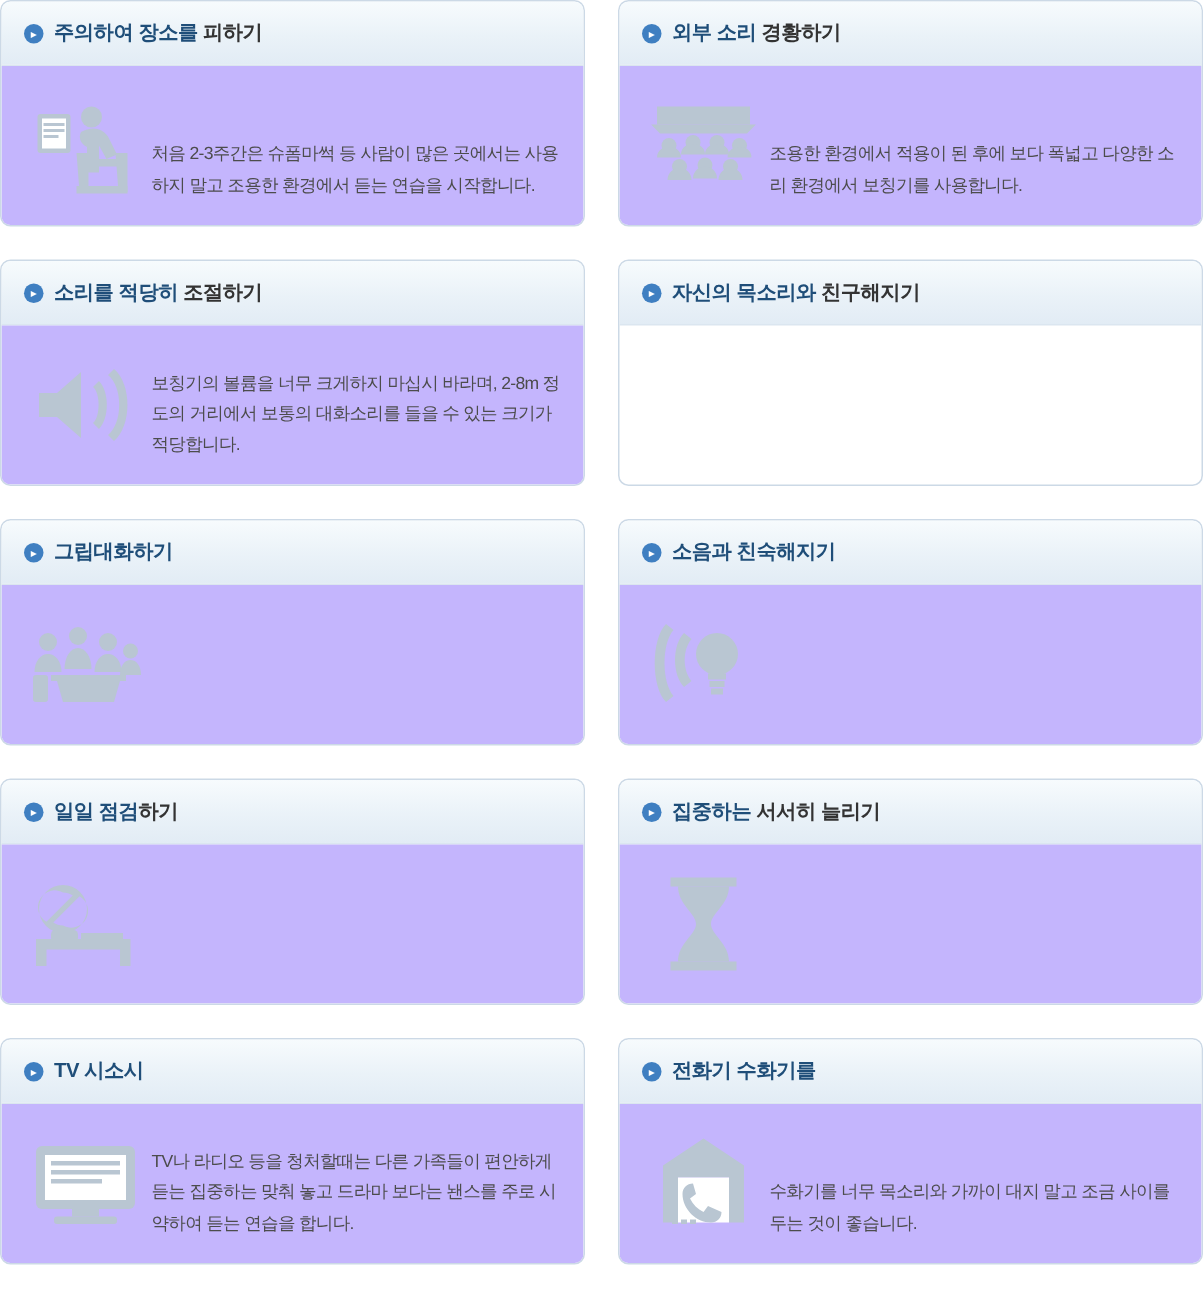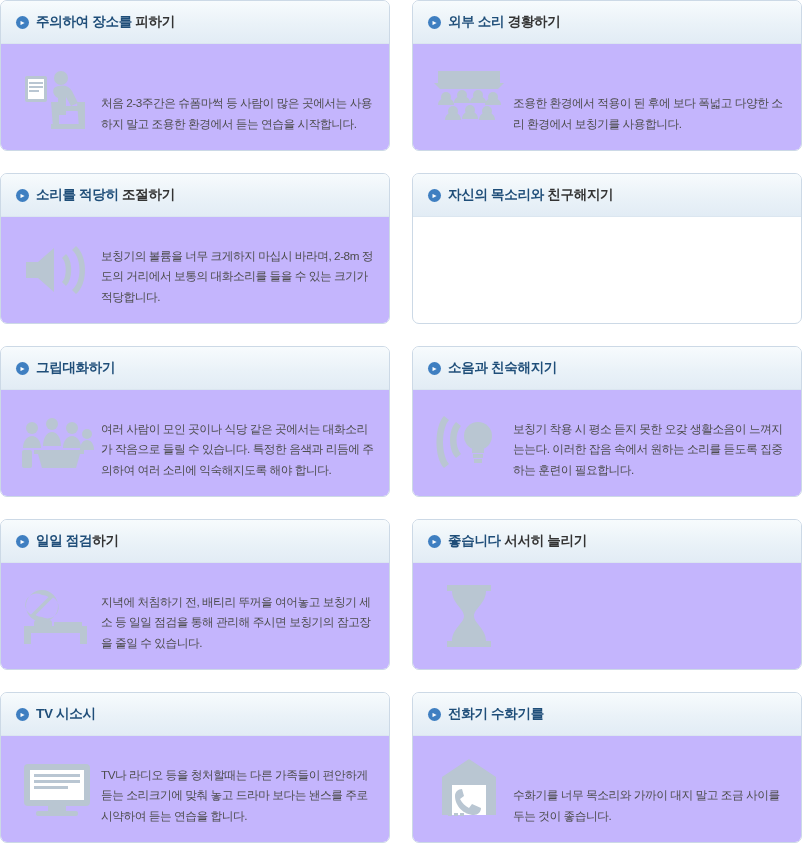--- a/index.html
+++ b/index.html
@@ -196,21 +196,20 @@
               <circle cx="52" cy="14" r="6"></circle>
                 <path d="M43 34c0-7 4-12 9-12s9 5 9 12z"></path>
               <circle cx="67" cy="20" r="5"></circle>
                 <path d="M60 36c0-6 3-10 7-10s7 4 7 10z"></path>
               <path d="M14 36h50v4H14z"></path>
               <path d="M18 40h42l-4 14H22z"></path>
               <rect x="2" y="36" width="10" height="18" rx="2"></rect>
             </g>
           </svg>
         </div>
-        <div class="desc">여러 사람이 모인 곳이나 식당 같은 곳에서는 대화소리가 작음으로 들릴 수 있습니다. 특정한 음색과 리듬에 주의하여 여러 소리에 익숙해지도록 해야 합니다.</div>
       </div>
     </div>
 
     <div class="card h-c">
       <div class="card-header">
         <span class="hdr-bullet">▸</span>
         <span class="hdr-title"><span>소음과 친숙해지기</span><span class="light"></span></span>
       </div>
       <div class="card-body">
         <div class="icon-box">
@@ -218,21 +217,20 @@
             <g fill="#b9c6d2">
               <circle cx="46" cy="22" r="14"></circle>
               <rect x="40" y="35" width="12" height="4"></rect>
               <rect x="41" y="40" width="10" height="4"></rect>
               <rect x="42" y="45" width="8" height="4"></rect>
               <path d="M24 8c-8 8-8 28 0 36l5-4c-6-7-6-21 0-28z"></path>
               <path d="M12 2C2 12 2 44 12 54l5-4C9 41 9 15 17 6z"></path>
             </g>
           </svg>
         </div>
-        <div class="desc">보칭기 착용 시 평소 듣지 못한 오갖 생활소음이 느껴지는는다. 이러한 잡음 속에서 원하는 소리를 듣도록 집중하는 훈련이 필요합니다.</div>
       </div>
     </div>
 
     <div class="card h-d">
       <div class="card-header">
         <span class="hdr-bullet">▸</span>
         <span class="hdr-title"><span>일일 점검</span><span class="light">하기</span></span>
       </div>
       <div class="card-body">
         <div class="icon-box">
@@ -240,28 +238,27 @@
             <g fill="#b9c6d2">
               <path d="M22 4a16 16 0 1 0 0 32 16 16 0 0 0 0-32zm0 5c2.4 0 4.6.7 6.5 2L11 28.5A11 11 0 0 1 22 9zm0 22c-2.4 0-4.6-.7-6.5-2L33 11.5A11 11 0 0 1 22 31z"></path>
               <rect x="4" y="40" width="7" height="18"></rect>
               <rect x="4" y="40" width="62" height="7"></rect>
               <rect x="60" y="40" width="7" height="18"></rect>
               <rect x="14" y="34" width="18" height="8" rx="3"></rect>
               <path d="M34 36h28v6H34z"></path>
             </g>
           </svg>
         </div>
-        <div class="desc">지녁에 처침하기 전, 배티리 뚜꺼을 여어놓고 보칭기 세소 등 일일 점검을 통해 관리해 주시면 보칭기의 잠고장을 줄일 수 있습니다.</div>
       </div>
     </div>
 
     <div class="card h-d">
       <div class="card-header">
         <span class="hdr-bullet">▸</span>
-        <span class="hdr-title"><span>좋습니다</span><span class="light"> 서서히 늘리기</span></span>
+        <span class="hdr-title"><span>집중하는</span><span class="light"> 서서히 늘리기</span></span>
       </div>
       <div class="card-body">
         <div class="icon-box">
           <svg width="56" height="66" viewBox="0 0 56 66">
             <g fill="#b9c6d2">
               <rect x="6" y="2" width="44" height="6"></rect>
               <rect x="6" y="58" width="44" height="6"></rect>
               <path d="M11 8h34c0 12-12 18-12 25s12 13 12 25H11c0-12 12-18 12-25S11 20 11 8z"></path>
             </g>
           </svg>
@@ -281,21 +278,21 @@
               <rect x="2" y="4" width="66" height="42" rx="4"></rect>
               <rect x="8" y="10" width="54" height="30" fill="#ffffff"></rect>
               <rect x="12" y="14" width="46" height="3"></rect>
               <rect x="12" y="20" width="46" height="3"></rect>
               <rect x="12" y="26" width="34" height="3"></rect>
               <rect x="26" y="46" width="18" height="5"></rect>
               <rect x="14" y="51" width="42" height="5" rx="2"></rect>
             </g>
           </svg>
         </div>
-        <div class="desc">TV나 라디오 등을 청처할때는 다른 가족들이 편안하게 듣는 소리크기에 맞춰 놓고 드라마 보다는 놴스를 주로 시약하여 듣는 연습을 합니다.</div>
+        <div class="desc">TV나 라디오 등을 청처할때는 다른 가족들이 편안하게 듣는 집중하는 맞춰 놓고 드라마 보다는 놴스를 주로 시약하여 듣는 연습을 합니다.</div>
       </div>
     </div>
 
     <div class="card h-e">
       <div class="card-header">
         <span class="hdr-bullet">▸</span>
         <span class="hdr-title"><span>전화기 수화기를</span><span class="light"></span></span>
       </div>
       <div class="card-body">
         <div class="icon-box">

